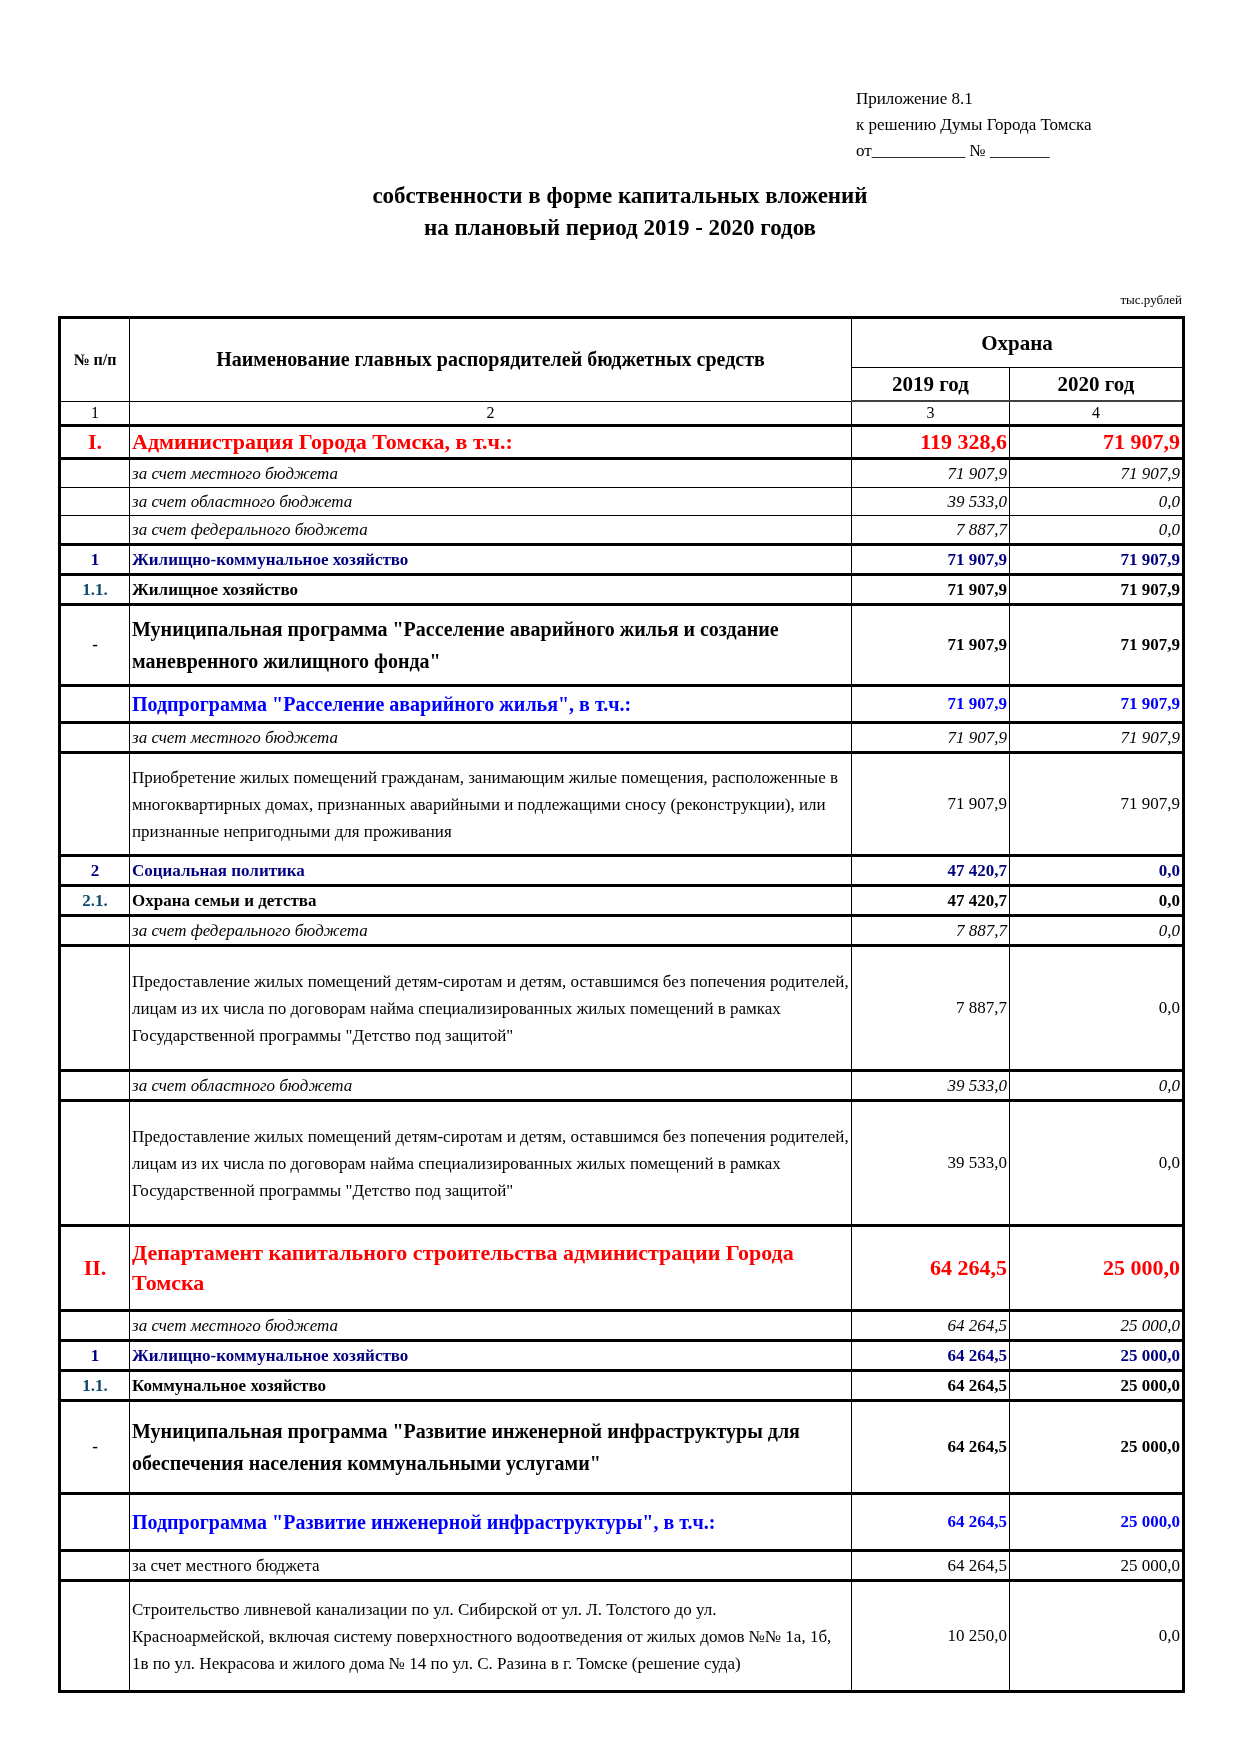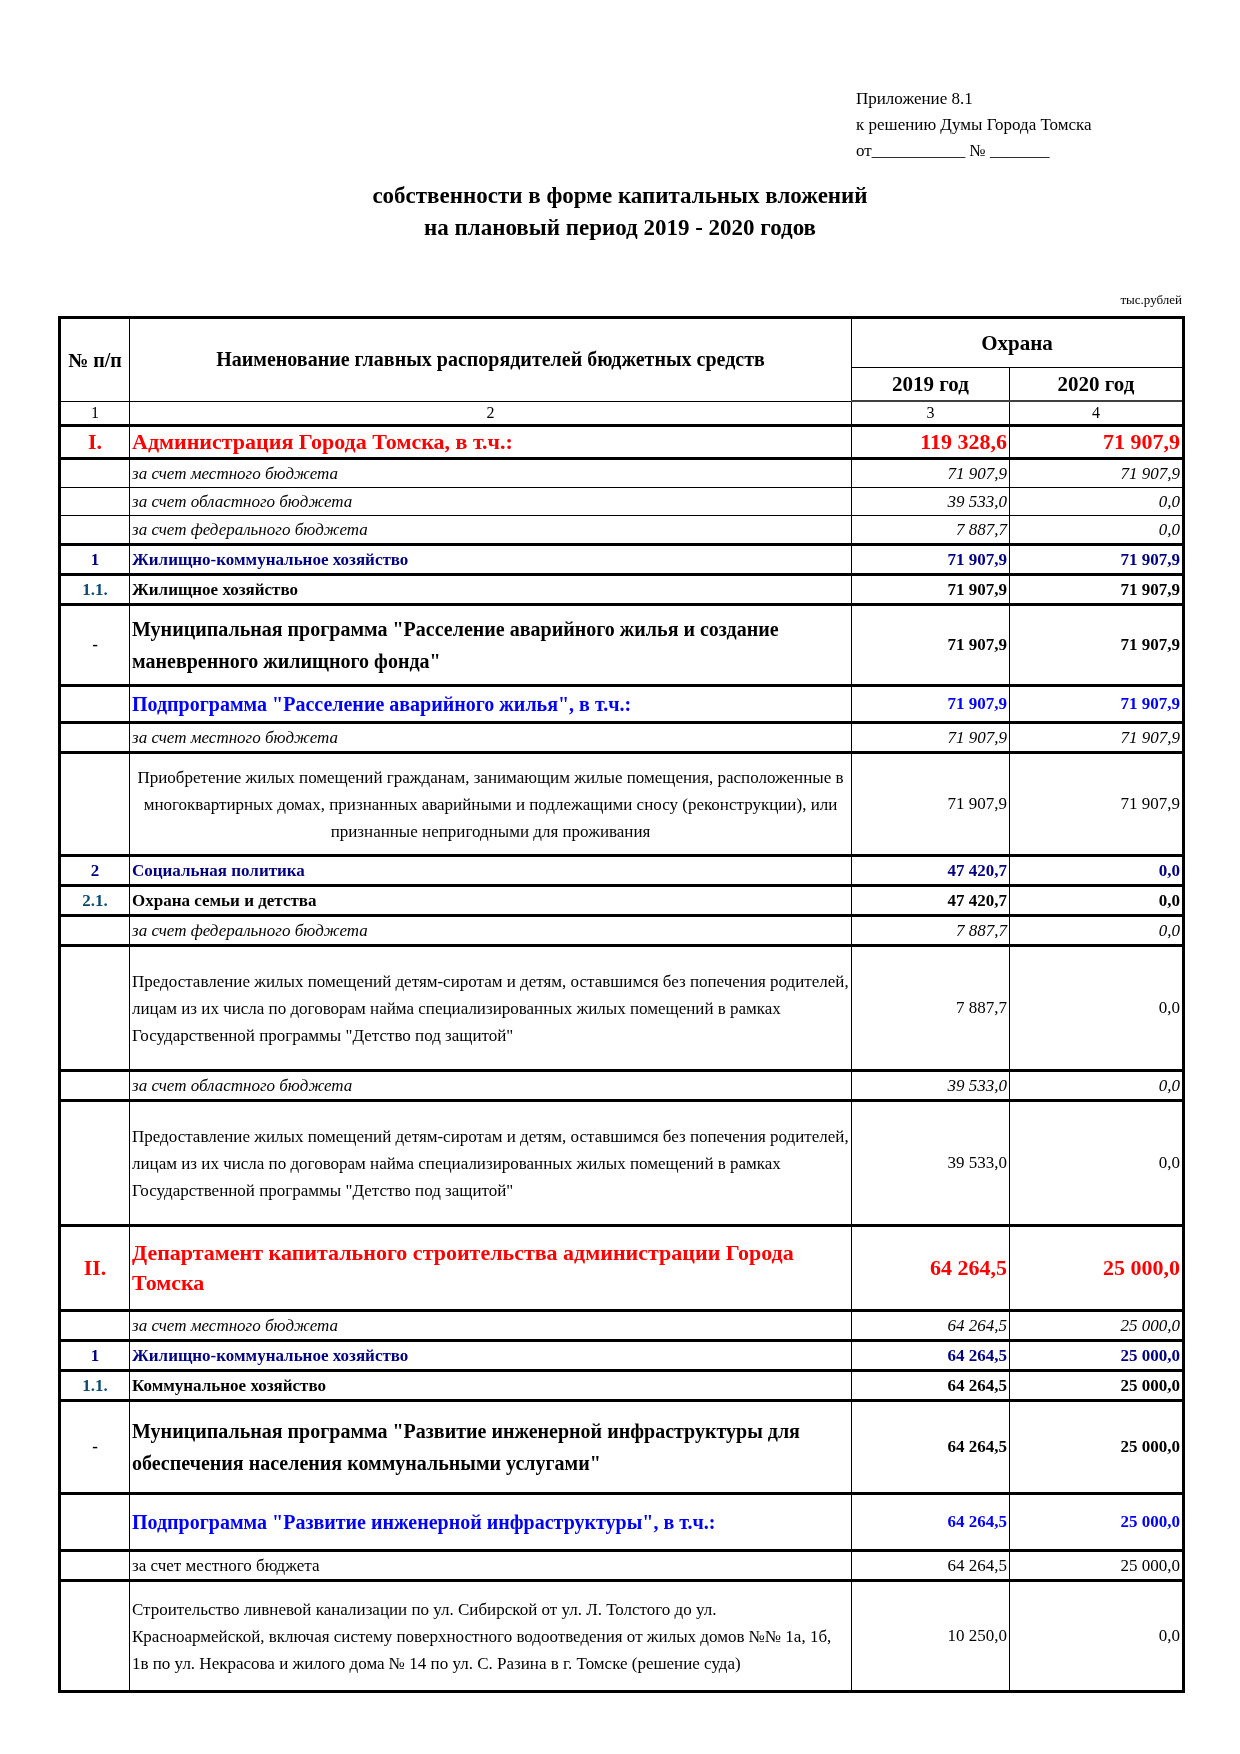--- a/index.html
+++ b/index.html
@@ -8,21 +8,21 @@
   .appendix { position: absolute; left: 856px; top: 86px; font-size: 17px; line-height: 26px; }
   .appendix div { white-space: pre; }
   .title { position: absolute; left: 60px; width: 1120px; top: 180px; text-align: center;
            font-weight: bold; font-size: 23px; line-height: 32px; }
   .units { position: absolute; right: 58px; top: 292px; font-size: 13px; text-align: center; }
   table.grid { position: absolute; left: 58px; top: 316px; width: 1124px; border-collapse: collapse;
                border: 3px solid #000; table-layout: fixed; }
   table.grid td, table.grid th { border: 1px solid #000; padding: 0 2px; vertical-align: middle; }
   col.c-num { width: 70px; } col.c-name { width: 722px; } col.c-y1 { width: 158px; } col.c-y2 { width: 174px; }
   thead th { font-weight: bold; font-size: 21px; }
-  thead .hdr-num { font-size: 20px; line-height: 26px; }
+  thead .hdr-num { font-size: 16px; line-height: 26px; }
   thead .hdr-name { font-size: 20px; }
   thead tr.h1 th { height: 48px; }
   thead tr.h2 th { height: 32px; border-bottom: 2px solid #404040; }
   tr.colnums td { text-align: center; font-size: 16px; height: 22px; border-bottom: 3px solid #000; }
   td.num { text-align: center; font-size: 17px; }
   td.name { font-size: 17px; line-height: 27px; }
   td.val { text-align: right; font-size: 17px; padding-right: 2px; }
   tr.r-dept td { color: #ff0000; font-weight: bold; font-size: 22px; }
   tr.r-dept td.name { font-size: 22px; line-height: 30px; }
   tr.r-section td { color: #000080; font-weight: bold; }
@@ -126,21 +126,21 @@
         <td class="val" style="height: 34px;">71 907,9</td>
       </tr>
       <tr class="r-source thick-bottom">
         <td class="num" style="height: 22px;"></td>
         <td class="name" style="height: 22px;">за счет  местного бюджета</td>
         <td class="val" style="height: 22px;">71 907,9</td>
         <td class="val" style="height: 22px;">71 907,9</td>
       </tr>
       <tr class="r-item thick-bottom">
         <td class="num" style="height: 100px;"></td>
-        <td class="name" style="height: 100px; text-align: center;">Приобретение жилых помещений гражданам, занимающим жилые помещения, расположенные в многоквартирных домах, признанных аварийными и подлежащими сносу (реконструкции), или признанные непригодными для проживания</td>
+        <td class="name" style="height: 100px;">Приобретение жилых помещений гражданам, занимающим жилые помещения, расположенные в многоквартирных домах, признанных аварийными и подлежащими сносу (реконструкции), или признанные непригодными для проживания</td>
         <td class="val" style="height: 100px;">71 907,9</td>
         <td class="val" style="height: 100px;">71 907,9</td>
       </tr>
       <tr class="r-section thick-bottom">
         <td class="num" style="height: 22px;">2</td>
         <td class="name" style="height: 22px;">Социальная политика</td>
         <td class="val" style="height: 22px;">47 420,7</td>
         <td class="val" style="height: 22px;">0,0</td>
       </tr>
       <tr class="r-subsection thick-bottom">

